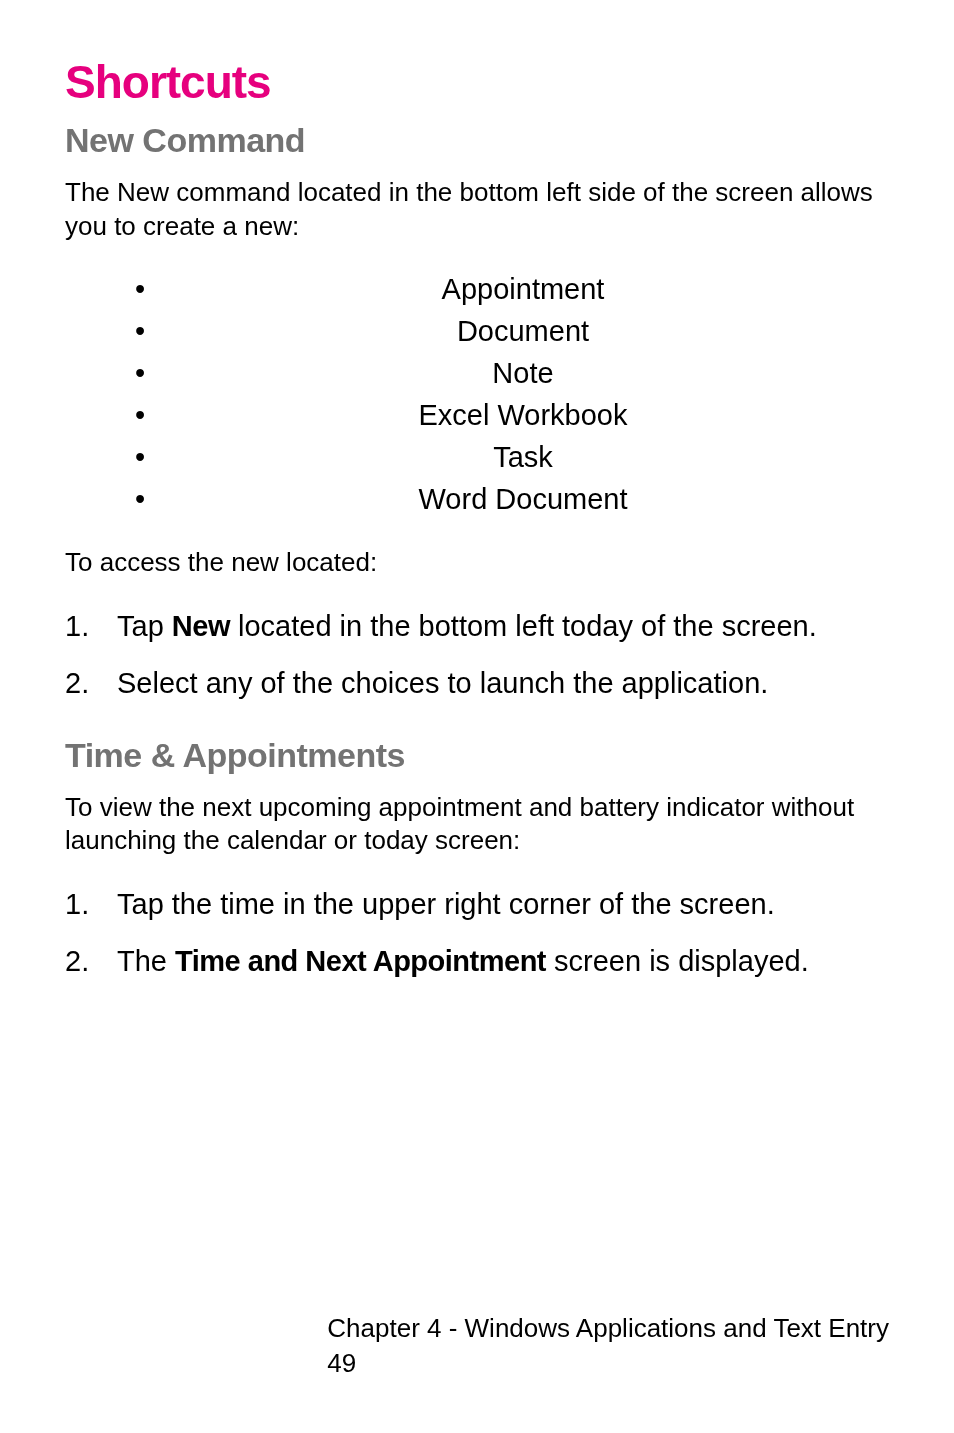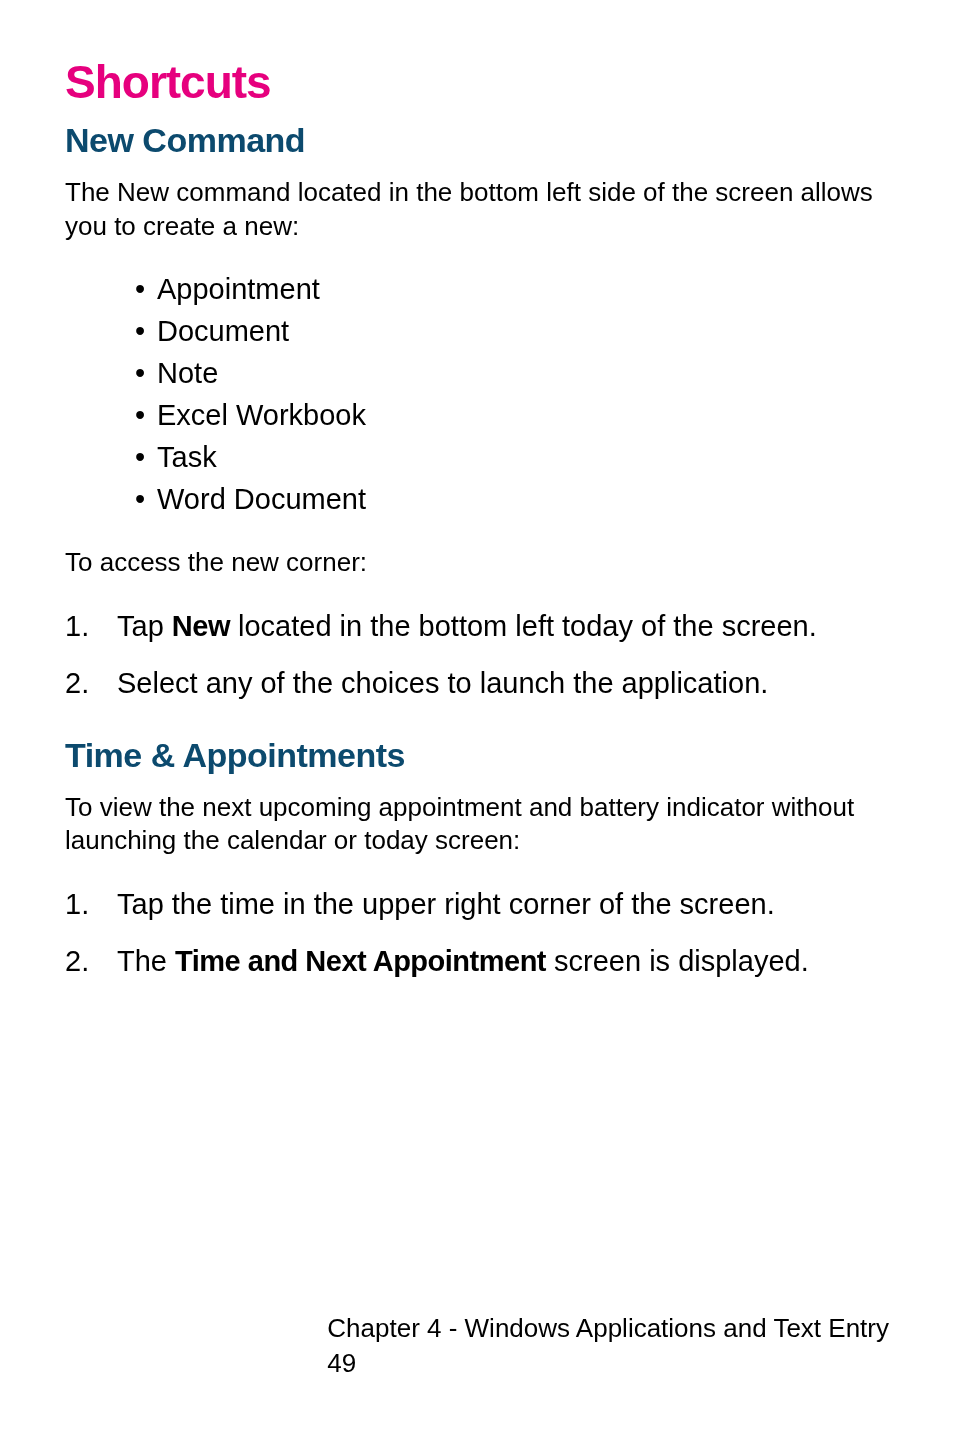--- a/index.html
+++ b/index.html
@@ -22,21 +22,21 @@
       font-size: 46px;
       color: #e6007e;
       margin-bottom: 12px;
       letter-spacing: -1px;
       font-stretch: condensed;
     }
     .h2 {
       font-family: "Arial Black", Arial, sans-serif;
       font-weight: 900;
       font-size: 34px;
-      color: #0c4a6e;
+      color: #737373;
       margin-bottom: 16px;
       letter-spacing: -0.5px;
       font-stretch: condensed;
     }
     .body-text {
       font-size: 26px;
       line-height: 1.3;
       margin-bottom: 24px;
     }
     .bullet-list {
@@ -44,20 +44,21 @@
       margin-left: 70px;
       margin-bottom: 26px;
     }
     .bullet-list li {
       font-family: "Arial Narrow", Arial, sans-serif;
       font-size: 29px;
       line-height: 1.45;
       position: relative;
       padding-left: 22px;
       font-stretch: condensed;
+      text-align: center;
     }
     .bullet-list li::before {
       content: "•";
       position: absolute;
       left: 0;
       font-size: 29px;
     }
     .step-list {
       list-style: none;
       margin-bottom: 30px;
@@ -101,21 +102,21 @@
 
 <ul class="bullet-list">
   <li>Appointment</li>
   <li>Document</li>
   <li>Note</li>
   <li>Excel Workbook</li>
   <li>Task</li>
   <li>Word Document</li>
 </ul>
 
-<p class="body-text">To access the new corner:</p>
+<p class="body-text">To access the new located:</p>
 
 <ol class="step-list">
   <li>
     <span class="step-num">1.</span>
     <span class="step-text">
       <span>Tap </span><span class="bold-condensed">New</span><span> located in the bottom left today of the screen.</span>
     </span>
   </li>
   <li>
     <span class="step-num">2.</span>

